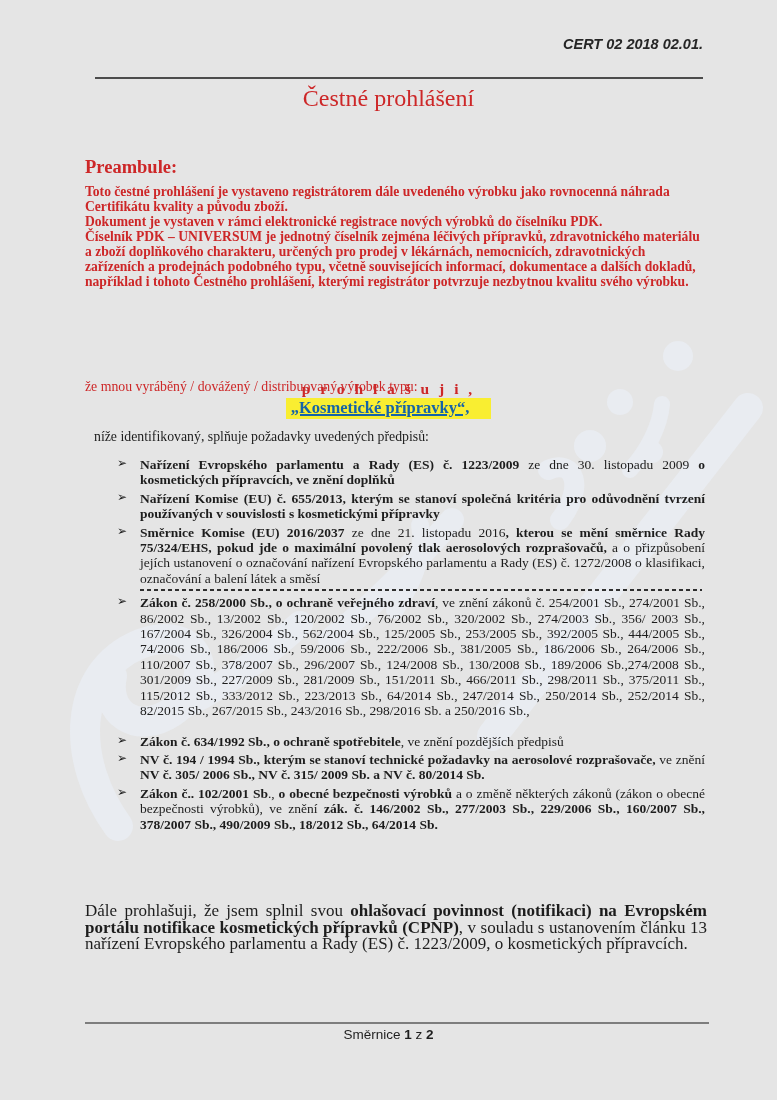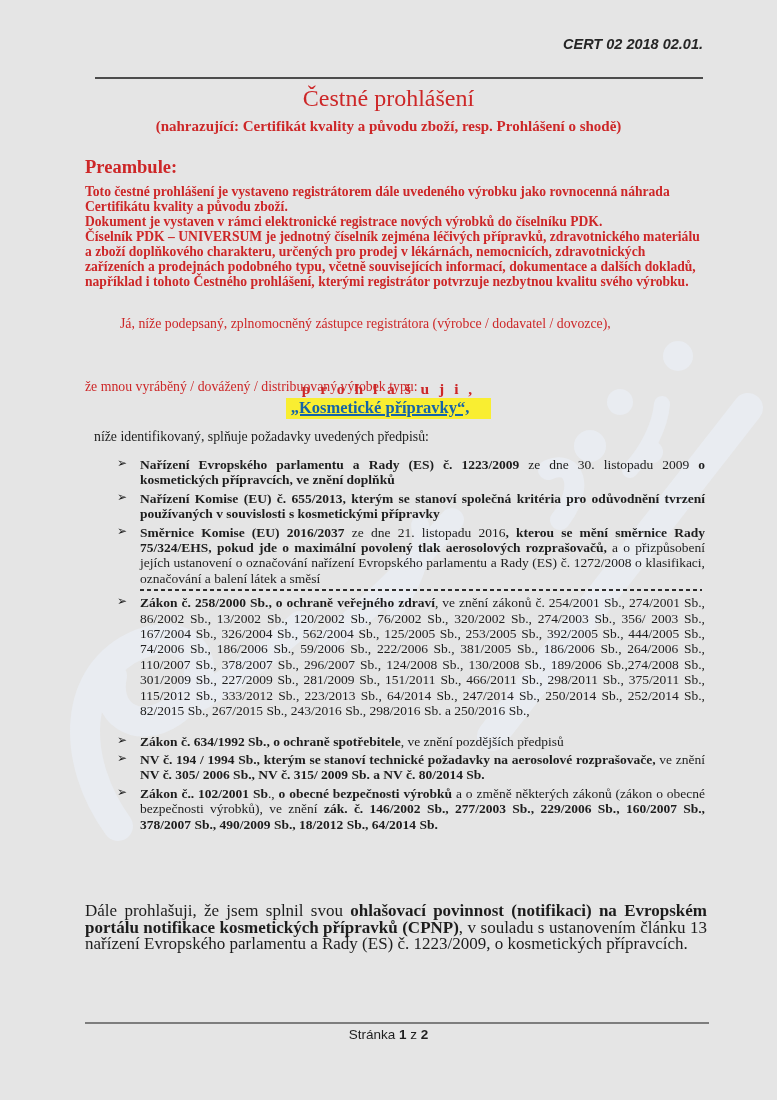--- a/index.html
+++ b/index.html
@@ -133,28 +133,26 @@
     </svg>
   </div>
 
   <div class="layer content-layer">
 
     <div class="doc-code">CERT 02 2018 02.01.</div>
 
     <div class="top-rule"></div>
 
     <div class="doc-title">Čestné prohlášení</div>
-    <div class="doc-subtitle">(nahrazující: Certifikát kvality a původu zboží, resp. Prohlášení o shodě)</div>
 
     <div class="preamble-heading">Preambule:</div>
     <div class="preamble-body">Toto čestné prohlášení je vystaveno registrátorem dále uvedeného výrobku jako rovnocenná náhrada Certifikátu kvality a původu zboží.
 Dokument je vystaven v rámci elektronické registrace nových výrobků do číselníku PDK.
 Číselník PDK – UNIVERSUM je jednotný číselník zejména léčivých přípravků, zdravotnického materiálu a zboží doplňkového charakteru, určených pro prodej v lékárnách, nemocnicích, zdravotnických zařízeních a prodejnách podobného typu, včetně souvisejících informací, dokumentace a dalších dokladů, například i tohoto Čestného prohlášení, kterými registrátor potvrzuje nezbytnou kvalitu svého výrobku.</div>
 
-    <div class="declarer-line">Já, níže podepsaný, zplnomocněný zástupce registrátora (výrobce / dodavatel / dovozce),</div>
     <div class="declare-verb">p r o h l a š u j i ,</div>
     <div class="product-line">že mnou vyráběný / dovážený  / distribuovaný výrobek typu:</div>
 
     <div class="product-type-wrap">
       <span class="product-type">„Kosmetické přípravky“,</span>
     </div>
 
     <div class="compliance-line">níže identifikovaný, splňuje požadavky uvedených předpisů:</div>
 
     <div class="reg-list">
@@ -187,16 +185,16 @@
       </div>
       <div class="reg-item">
         <span class="marker">➢</span>
         <span><span style="font-weight: bold;">Zákon č.. 102/2001 Sb</span><span>., </span><span style="font-weight: bold;">o obecné bezpečnosti výrobků</span><span> a o změně některých zákonů (zákon o obecné bezpečnosti výrobků), ve znění </span><span style="font-weight: bold;">zák. č. 146/2002 Sb., 277/2003 Sb., 229/2006 Sb., 160/2007 Sb., 378/2007 Sb., 490/2009 Sb., 18/2012 Sb., 64/2014 Sb.</span></span>
       </div>
     </div>
 
     <div class="closing-para"><span>Dále prohlašuji, že jsem splnil svou </span><span style="font-weight: bold;">ohlašovací povinnost (notifikaci) na Evropském portálu notifikace kosmetických přípravků (CPNP)</span><span>, v souladu s ustanovením článku 13 nařízení Evropského parlamentu a Rady (ES) č. 1223/2009, o kosmetických přípravcích.</span></div>
 
     <div class="footer-rule"></div>
-    <div class="footer-text"><span>Stránka </span><span style="font-weight: bold;">1</span><span> z </span><span style="font-weight: bold;">2</span></div>
+    <div class="footer-text"><span>Směrnice </span><span style="font-weight: bold;">1</span><span> z </span><span style="font-weight: bold;">2</span></div>
 
   </div>
 </div>
 
 </body></html>

